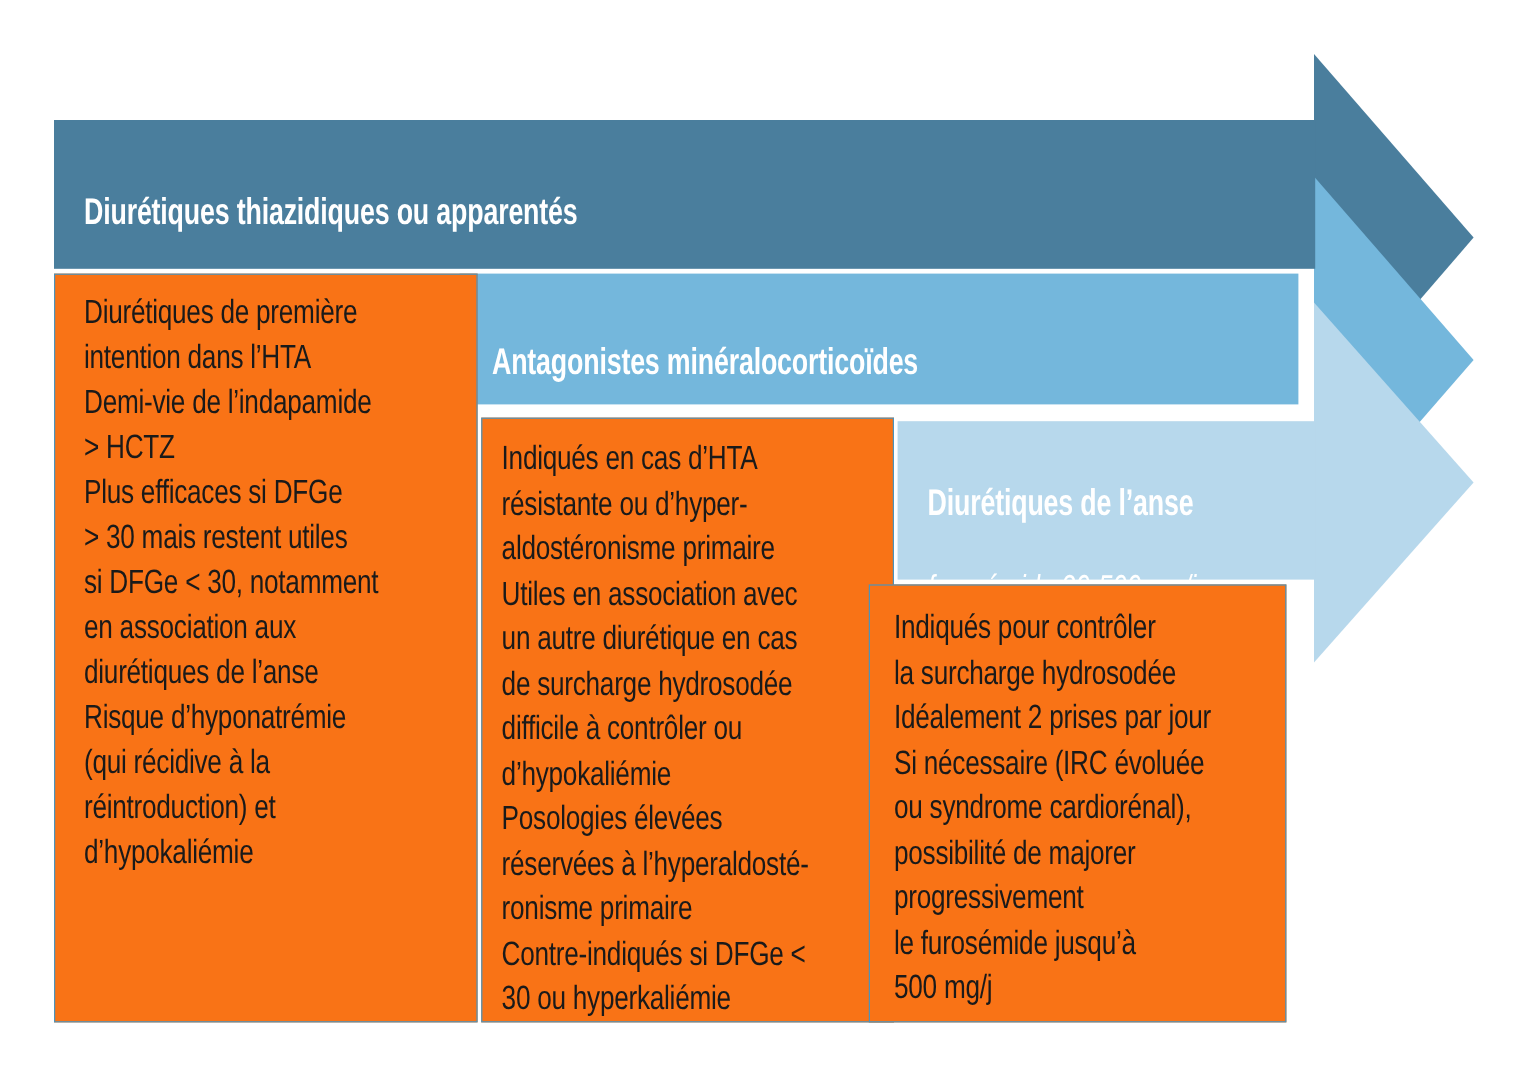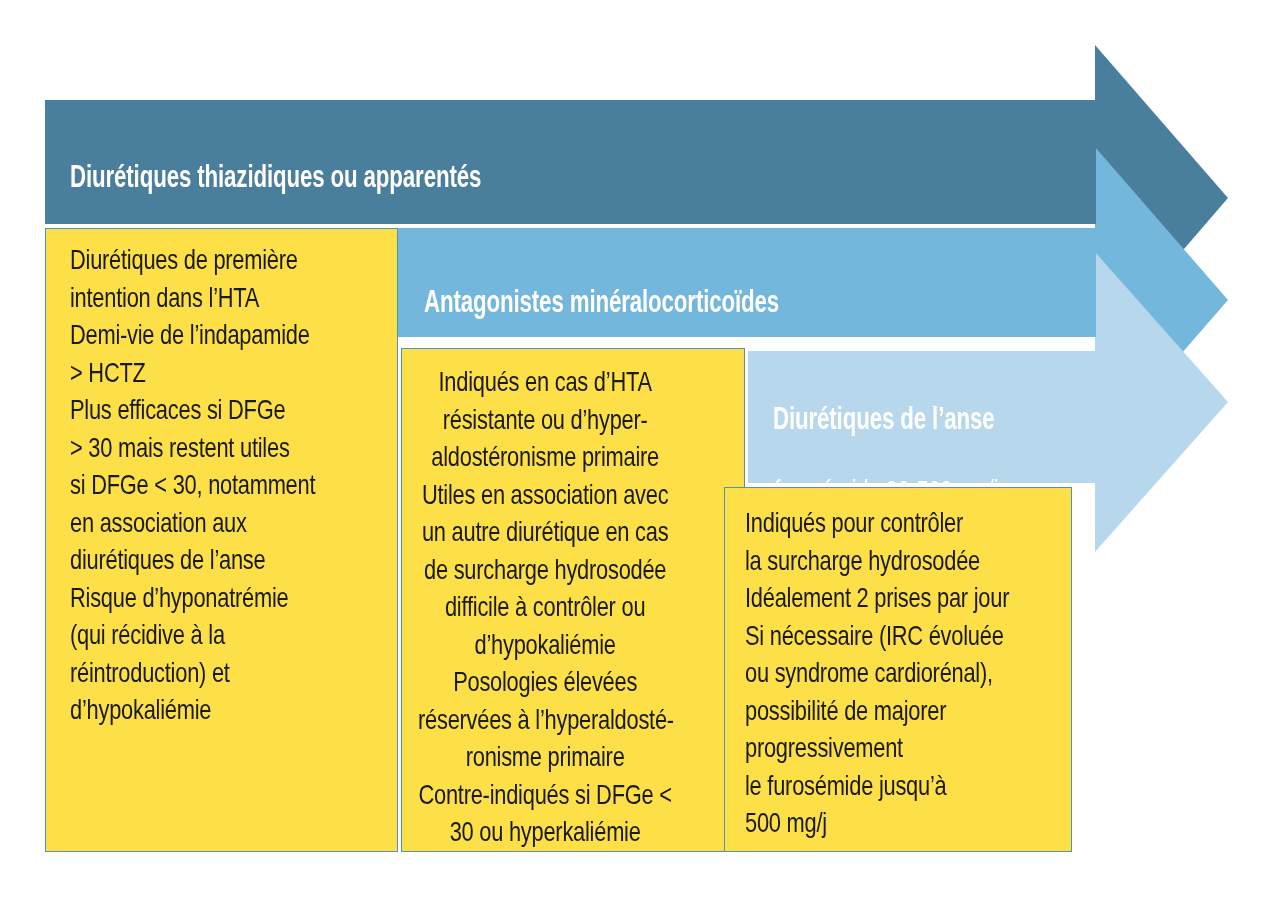--- a/index.html
+++ b/index.html
@@ -39,21 +39,21 @@
   .band-doses {
     font-style: italic;
     font-size: 30px;
     line-height: 36px;
     letter-spacing: -0.2px;
     white-space: pre;
   }
   .note-box {
     position: absolute;
     box-sizing: border-box;
-    background: #fde047;
+    background: #f97316;
     border: 1.5px solid #4d93bb;
   }
   .note-text {
     transform: scaleX(0.78);
     transform-origin: 0 0;
     white-space: pre;
     font-size: 28px;
     line-height: 37.5px;
     letter-spacing: -0.3px;
     color: #1a1a1a;
@@ -70,21 +70,21 @@
     <polygon points="1095,252 1228,402 1095,552" fill="#b7d8ec"></polygon>
   </svg>
 
   <div class="band" style="left: 45px; top: 100px; width: 1051px; height: 124px; padding: 23px 0px 0px 25px; background: rgb(74, 126, 157);">
     <div class="band-text">
       <div class="band-title">Diurétiques thiazidiques ou apparentés</div>
       <div class="band-doses">hydrochlorothiazide 12,5-50 mg/j, indapamide LP 1,5 mg/j</div>
     </div>
   </div>
 
-  <div class="band" style="left: 397px; top: 228px; width: 699px; height: 109px; padding: 20px 0px 0px 27px; background: rgb(116, 183, 220);">
+  <div class="band" style="left: 383px; top: 228px; width: 699px; height: 109px; padding: 20px 0px 0px 27px; background: rgb(116, 183, 220);">
     <div class="band-text">
       <div class="band-title">Antagonistes minéralocorticoïdes</div>
       <div class="band-doses">spironolactone 12,5-100 mg/j, éplérénone 25-50 mg/j</div>
     </div>
   </div>
 
   <div class="band" style="left: 748px; top: 351px; width: 348px; height: 132px; padding: 14px 0px 0px 25px; background: rgb(183, 216, 236);">
     <div class="band-text">
       <div class="band-title">Diurétiques de l’anse</div>
       <div class="band-doses">furosémide 20-500 mg/j
@@ -101,21 +101,21 @@
 &gt; 30 mais restent utiles
 si DFGe &lt; 30, notamment
 en association aux
 diurétiques de l’anse
 Risque d’hyponatrémie
 (qui récidive à la
 réintroduction) et
 d’hypokaliémie</div>
   </div>
 
-  <div class="note-box" style="left:401px; top:348px; width:344px; height:504px; padding:14px 0 0 16px;text-align:center;">
+  <div class="note-box" style="left:401px; top:348px; width:344px; height:504px; padding:14px 0 0 16px;">
     <div class="note-text">Indiqués en cas d’HTA
 résistante ou d’hyper-
 aldostéronisme primaire
 Utiles en association avec
 un autre diurétique en cas
 de surcharge hydrosodée
 difficile à contrôler ou
 d’hypokaliémie
 Posologies élevées
 réservées à l’hyperaldosté-

